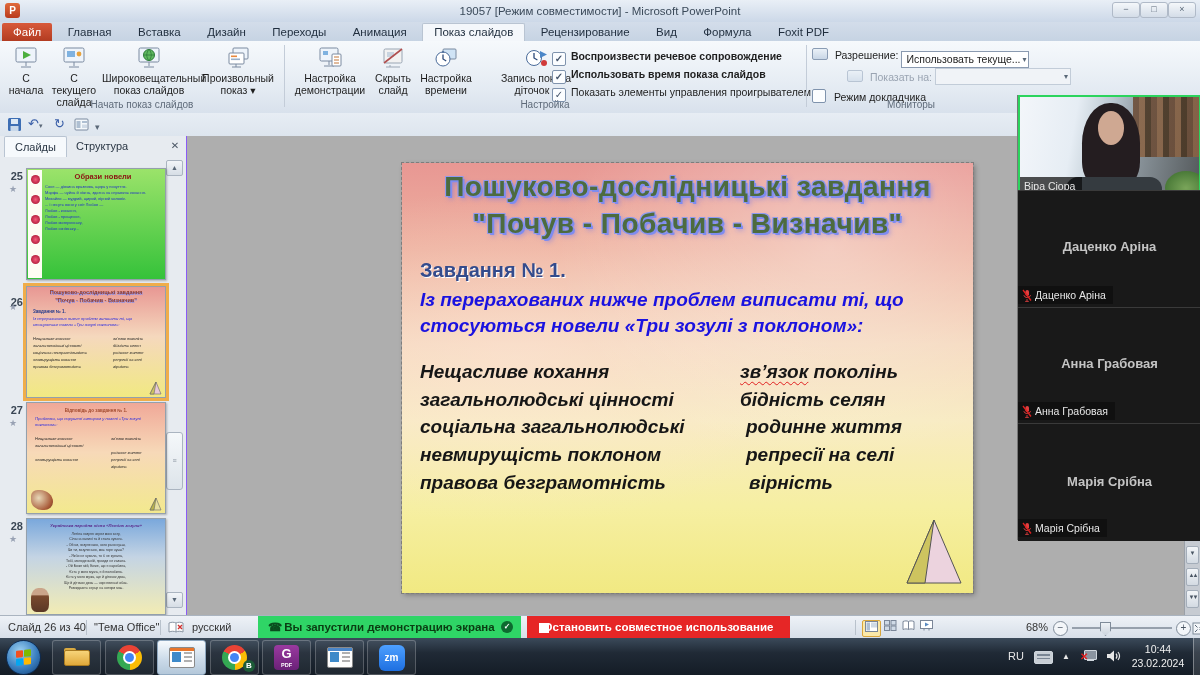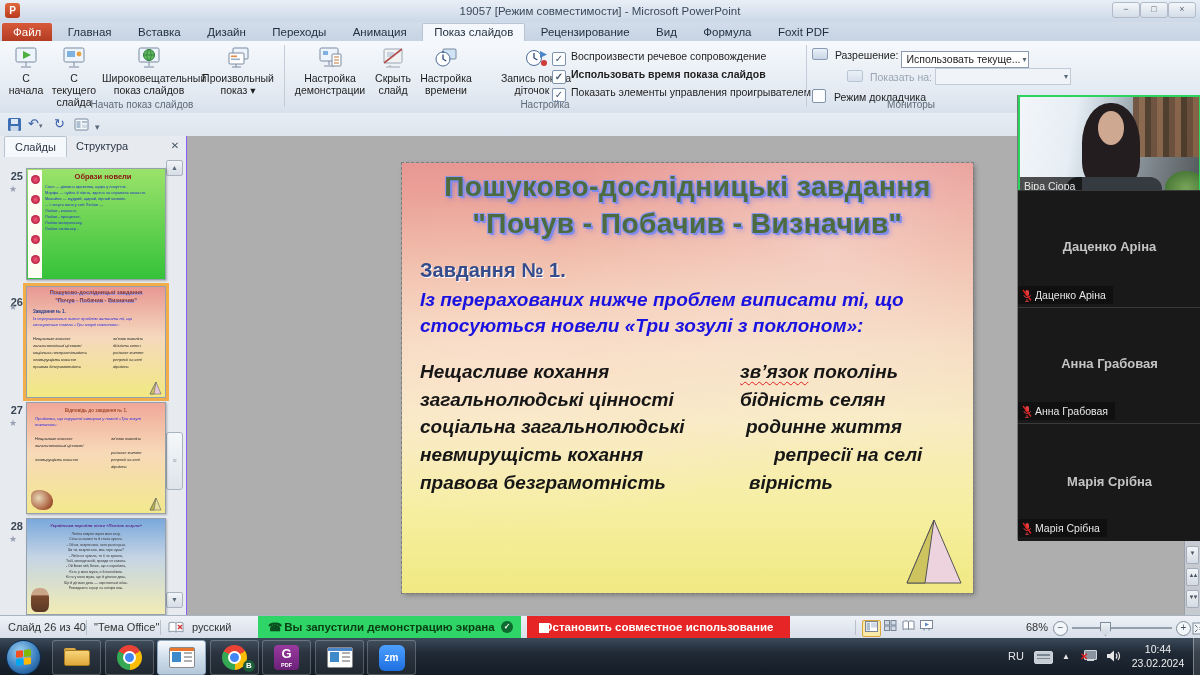--- a/index.html
+++ b/index.html
@@ -220,21 +220,21 @@
   </div>
   <div class="bigbtn" style="left:500px;width:72px;">
     <svg width="26" height="26" viewBox="0 0 26 26">
         <circle cx="11" cy="13" r="7.5" fill="#fff" stroke="#4a6b9a"></circle>
         <path d="M11 8v5l3.4 2" stroke="#2d4a7a" fill="none" stroke-width="1.3"></path>
         <polygon points="17,6 24,9.5 17,13" fill="#4a86c8"></polygon>
         <circle cx="21" cy="18" r="3" fill="#d03a3a"></circle>
       </svg>
     <span>Запись показа</span><br><span>діточок ▾</span>
   </div>
-  <div class="cbrow" style="top:8px;">
+  <div class="cbrow" style="top:8px;font-weight:bold;">
     <span class="cbx">✓</span><span>Воспроизвести речевое сопровождение</span>
   </div>
   <div class="cbrow" style="top:26px;font-weight:bold;">
     <span class="cbx">✓</span><span>Использовать время показа слайдов</span>
   </div>
   <div class="cbrow" style="top:44px;">
     <span class="cbx">✓</span><span>Показать элементы управления проигрывателем</span>
   </div>
   <div class="glabel" style="left:284px;width:522px;">Настройка</div>
   <div class="gsep" style="left:806px;"></div>
@@ -393,22 +393,22 @@
   </div>
   <div class="lrow" style="top:226px;">
     <span class="lc">загальнолюдські цінності</span>
     <span class="rc">бідність селян</span>
   </div>
   <div class="lrow" style="top:253px;">
     <span class="lc">соціальна загальнолюдські</span>
     <span class="rc" style="left:344px;">родинне життя</span>
   </div>
   <div class="lrow" style="top:281px;">
-    <span class="lc">невмирущість кохання</span>
-    <span class="rc" style="left:344px;margin-left:28px;">репресії на селі</span>
+    <span class="lc">невмирущість поклоном</span>
+    <span class="rc" style="left:344px;">репресії на селі</span>
   </div>
   <div class="lrow" style="top:309px;">
     <span class="lc">правова безграмотність</span>
     <span class="rc" style="left:347px;">вірність</span>
   </div>
 
   <svg class="abs" style="right:8px;bottom:6px;" width="62" height="72" viewBox="0 0 62 72">
     <polygon points="4,68 31,5 58,68" fill="#ecd3de" stroke="#555" stroke-width="1"></polygon>
     <polygon points="4,68 31,5 22,68" fill="#cdc45f" stroke="#555" stroke-width="1"></polygon>
   </svg>

